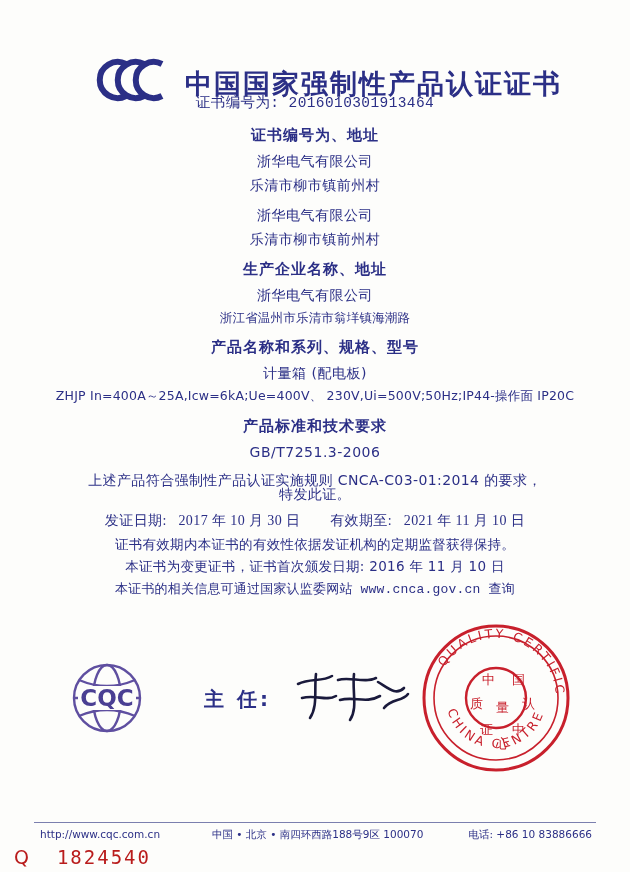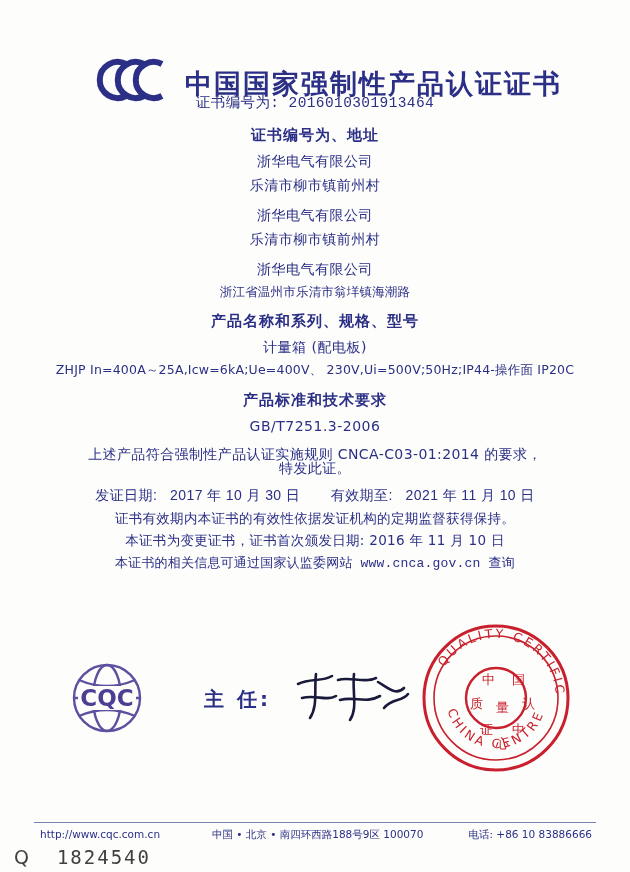--- a/index.html
+++ b/index.html
@@ -102,21 +102,21 @@
   .statement2 {
     font-size: 14px;
     letter-spacing: 0.4px;
     margin-bottom: 13px;
     font-family: "DejaVu Sans", "Liberation Sans", sans-serif;
   }
   .dates {
     font-size: 14px;
     letter-spacing: 0.4px;
     margin-bottom: 10px;
-    font-family: Liberation Sans, sans-serif;
+    font-family: Liberation Serif, serif;
   }
   .dates .gap { display: inline-block; width: 22px; }
   .note {
     font-size: 13.5px;
     letter-spacing: 0.3px;
     margin-bottom: 9px;
     font-family: "DejaVu Sans", "Liberation Sans", sans-serif;
   }
   .note-small {
     font-size: 13px;
@@ -199,21 +199,21 @@
   .footer .f-center { position: absolute; left: 178px; top: 0; }
   .footer .f-right { position: absolute; right: 4px; top: 0; }
 
   
   .serial {
     position: absolute;
     left: 14px;
     top: 846px;
     font-size: 19px;
     letter-spacing: 2px;
-    color: #404040;
+    color: #b91c1c;
     font-family: "DejaVu Sans Mono", monospace;
   }
   .serial .q {
     font-family: "DejaVu Sans", sans-serif;
     letter-spacing: 1px;
   }
 </style>
 </head>
 <body>
 
@@ -238,20 +238,21 @@
 
     <div class="line label">证书编号为、地址</div>
     <div class="line value">浙华电气有限公司</div>
     <div class="line value">乐清市柳市镇前州村</div>
     <div class="spacer-6"></div>
 
     <div class="line value">浙华电气有限公司</div>
     <div class="line value">乐清市柳市镇前州村</div>
     <div class="spacer-6"></div>
 
+    <div class="line label">生产企业名称、地址</div>
     <div class="line value">浙华电气有限公司</div>
     <div class="line value small">浙江省温州市乐清市翁垟镇海潮路</div>
     <div class="spacer-6"></div>
 
     <div class="line label">产品名称和系列、规格、型号</div>
     <div class="line value">计量箱 (配电板)</div>
     <div class="line value small">ZHJP In=400A～25A,Icw=6kA;Ue=400V、 230V,Ui=500V;50Hz;IP44-操作面 IP20C</div>
     <div class="spacer-6"></div>
 
     <div class="line label">产品标准和技术要求</div>

